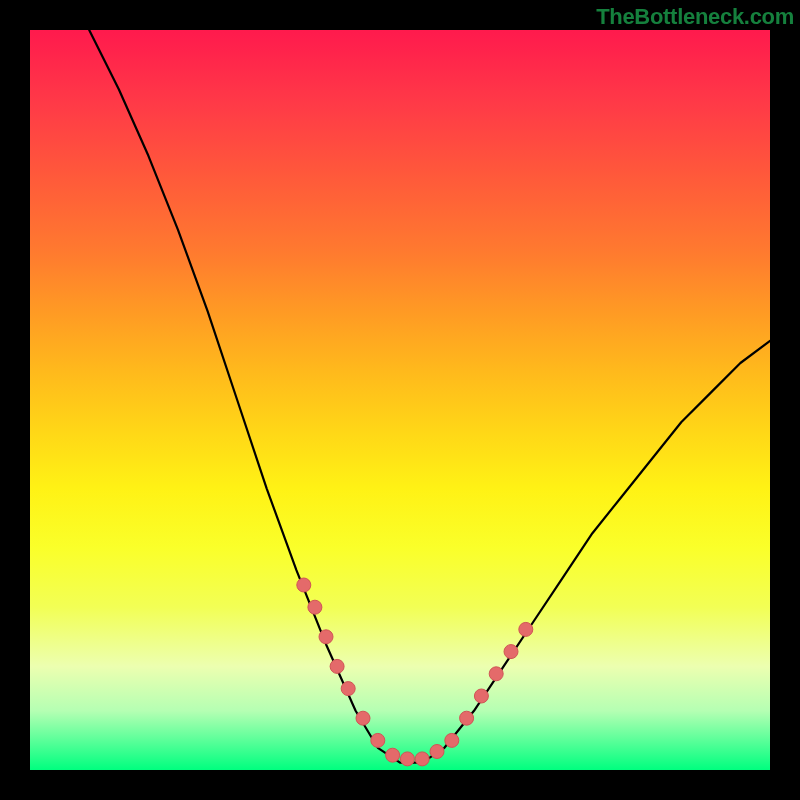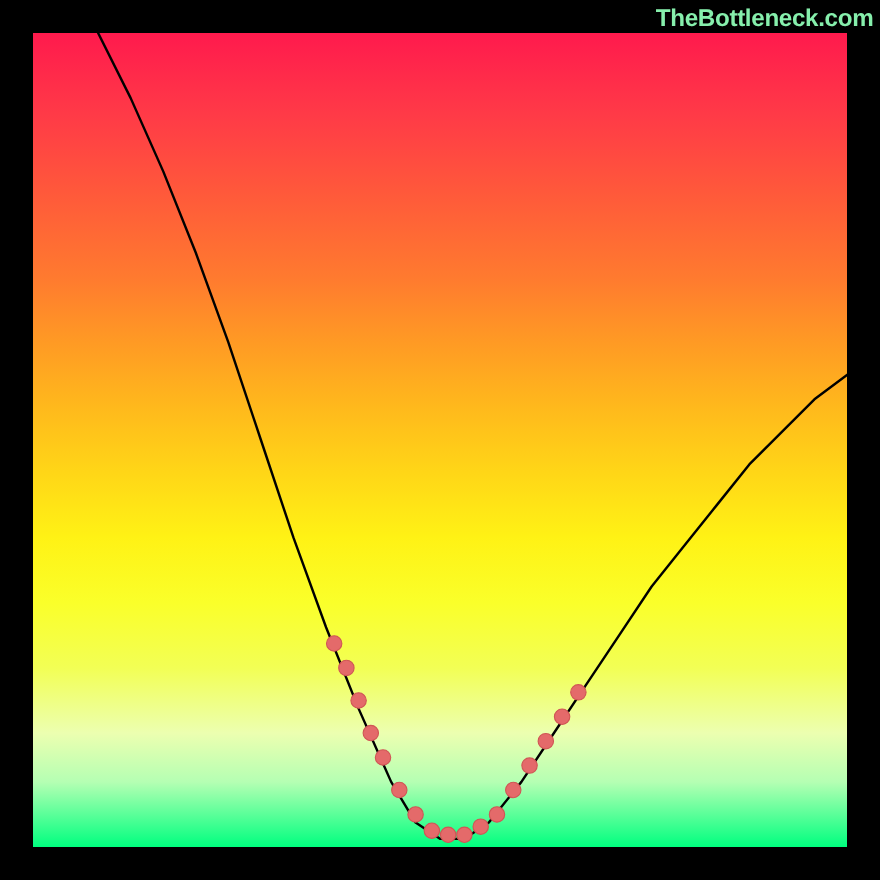--- a/index.html
+++ b/index.html
@@ -59,21 +59,21 @@
   }
   .dot {
     fill: #e46a6a;
     stroke: #d05555;
     stroke-width: 1;
   }
   .watermark {
     position: absolute;
     top: 4px;
     right: 6px;
-    color: #86efac;
+    color: #15803d;
     font-size: 22px;
     font-weight: 600;
     letter-spacing: -0.3px;
     user-select: none;
   }
 </style>
 </head>
 <body>
 
 <div class="frame">

